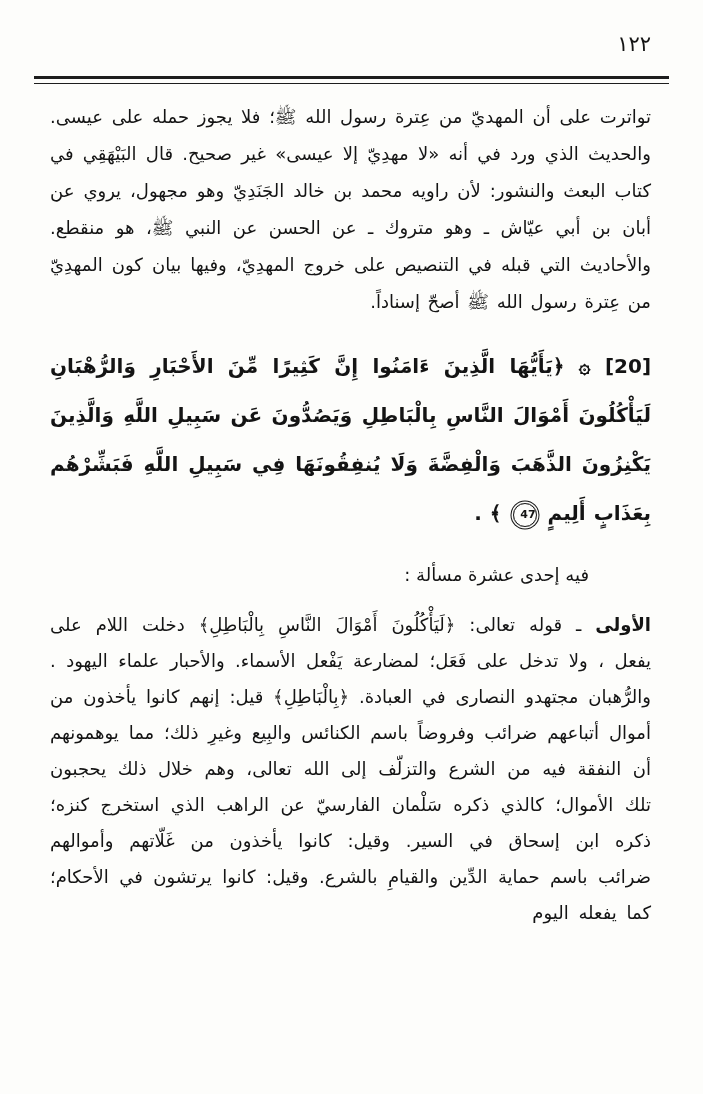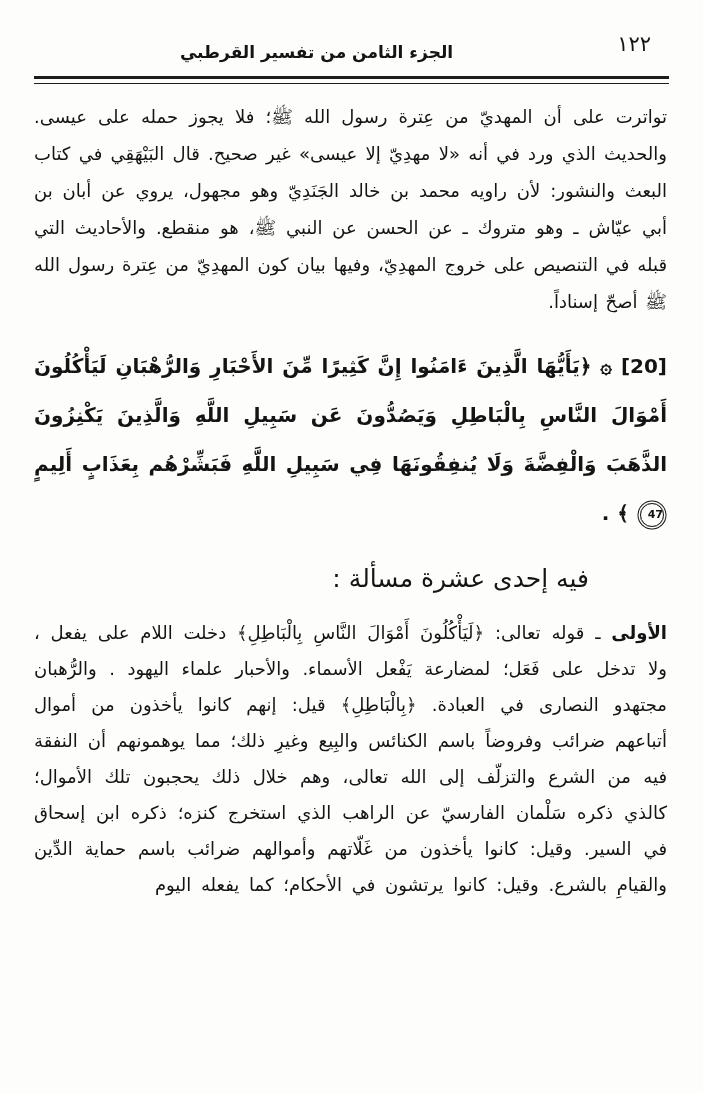--- a/index.html
+++ b/index.html
@@ -44,21 +44,21 @@
     margin: 0 34px;
     border-top: 3px solid #1d1d1d;
     border-bottom: 1.2px solid #1d1d1d;
     height: 4px;
   }
   
   .content {
     padding: 8px 36px 0 34px;
   }
   p {
-    margin: 0;
+    margin: 16px;
     text-align: justify;
     text-align-last: right;
   }
   .body {
     font-size: 18px;
     line-height: 37px;
     word-spacing: 2px;
   }
   .p1 { margin-top: 6px; }
   .p2 {
@@ -84,37 +84,36 @@
     font-weight: bold;
     border: 1.5px solid #141414;
     border-radius: 50%;
     box-shadow: 0 0 0 1.5px #fdfdfb, 0 0 0 2.5px #141414;
     vertical-align: middle;
     margin: 0 3px;
     text-indent: 0;
   }
   .masala {
     margin: 26px 78px 0 0;
-    font-size: 25px;
+    font-size: 18px;
     text-align: right;
   }
   .p3 {
     margin-top: 22px;
     line-height: 36px;
     word-spacing: 4px;
   }
 </style>
 </head>
 <body>
 
 <div class="page">
 
   <div class="header">
     <div class="page-num">١٢٢</div>
-    <div class="running-title">الجزء الثامن من تفسير القرطبي</div>
   </div>
 
   <div class="rule"></div>
 
   <div class="content">
 
     <p class="body p1">تواترت على أن المهديّ من عِترة رسول الله ﷺ؛ فلا يجوز حمله على عيسى. والحديث الذي ورد في أنه «لا مهدِيّ إلا عيسى» غير صحيح. قال البَيْهَقِي في كتاب البعث والنشور: لأن راويه محمد بن خالد الجَنَدِيّ وهو مجهول، يروي عن أبان بن أبي عيّاش ـ وهو متروك ـ عن الحسن عن النبي ﷺ، هو منقطع. والأحاديث التي قبله في التنصيص على خروج المهدِيّ، وفيها بيان كون المهدِيّ من عِترة رسول الله ﷺ أصحّ إسناداً.</p>
 
 
     <p class="verse">

